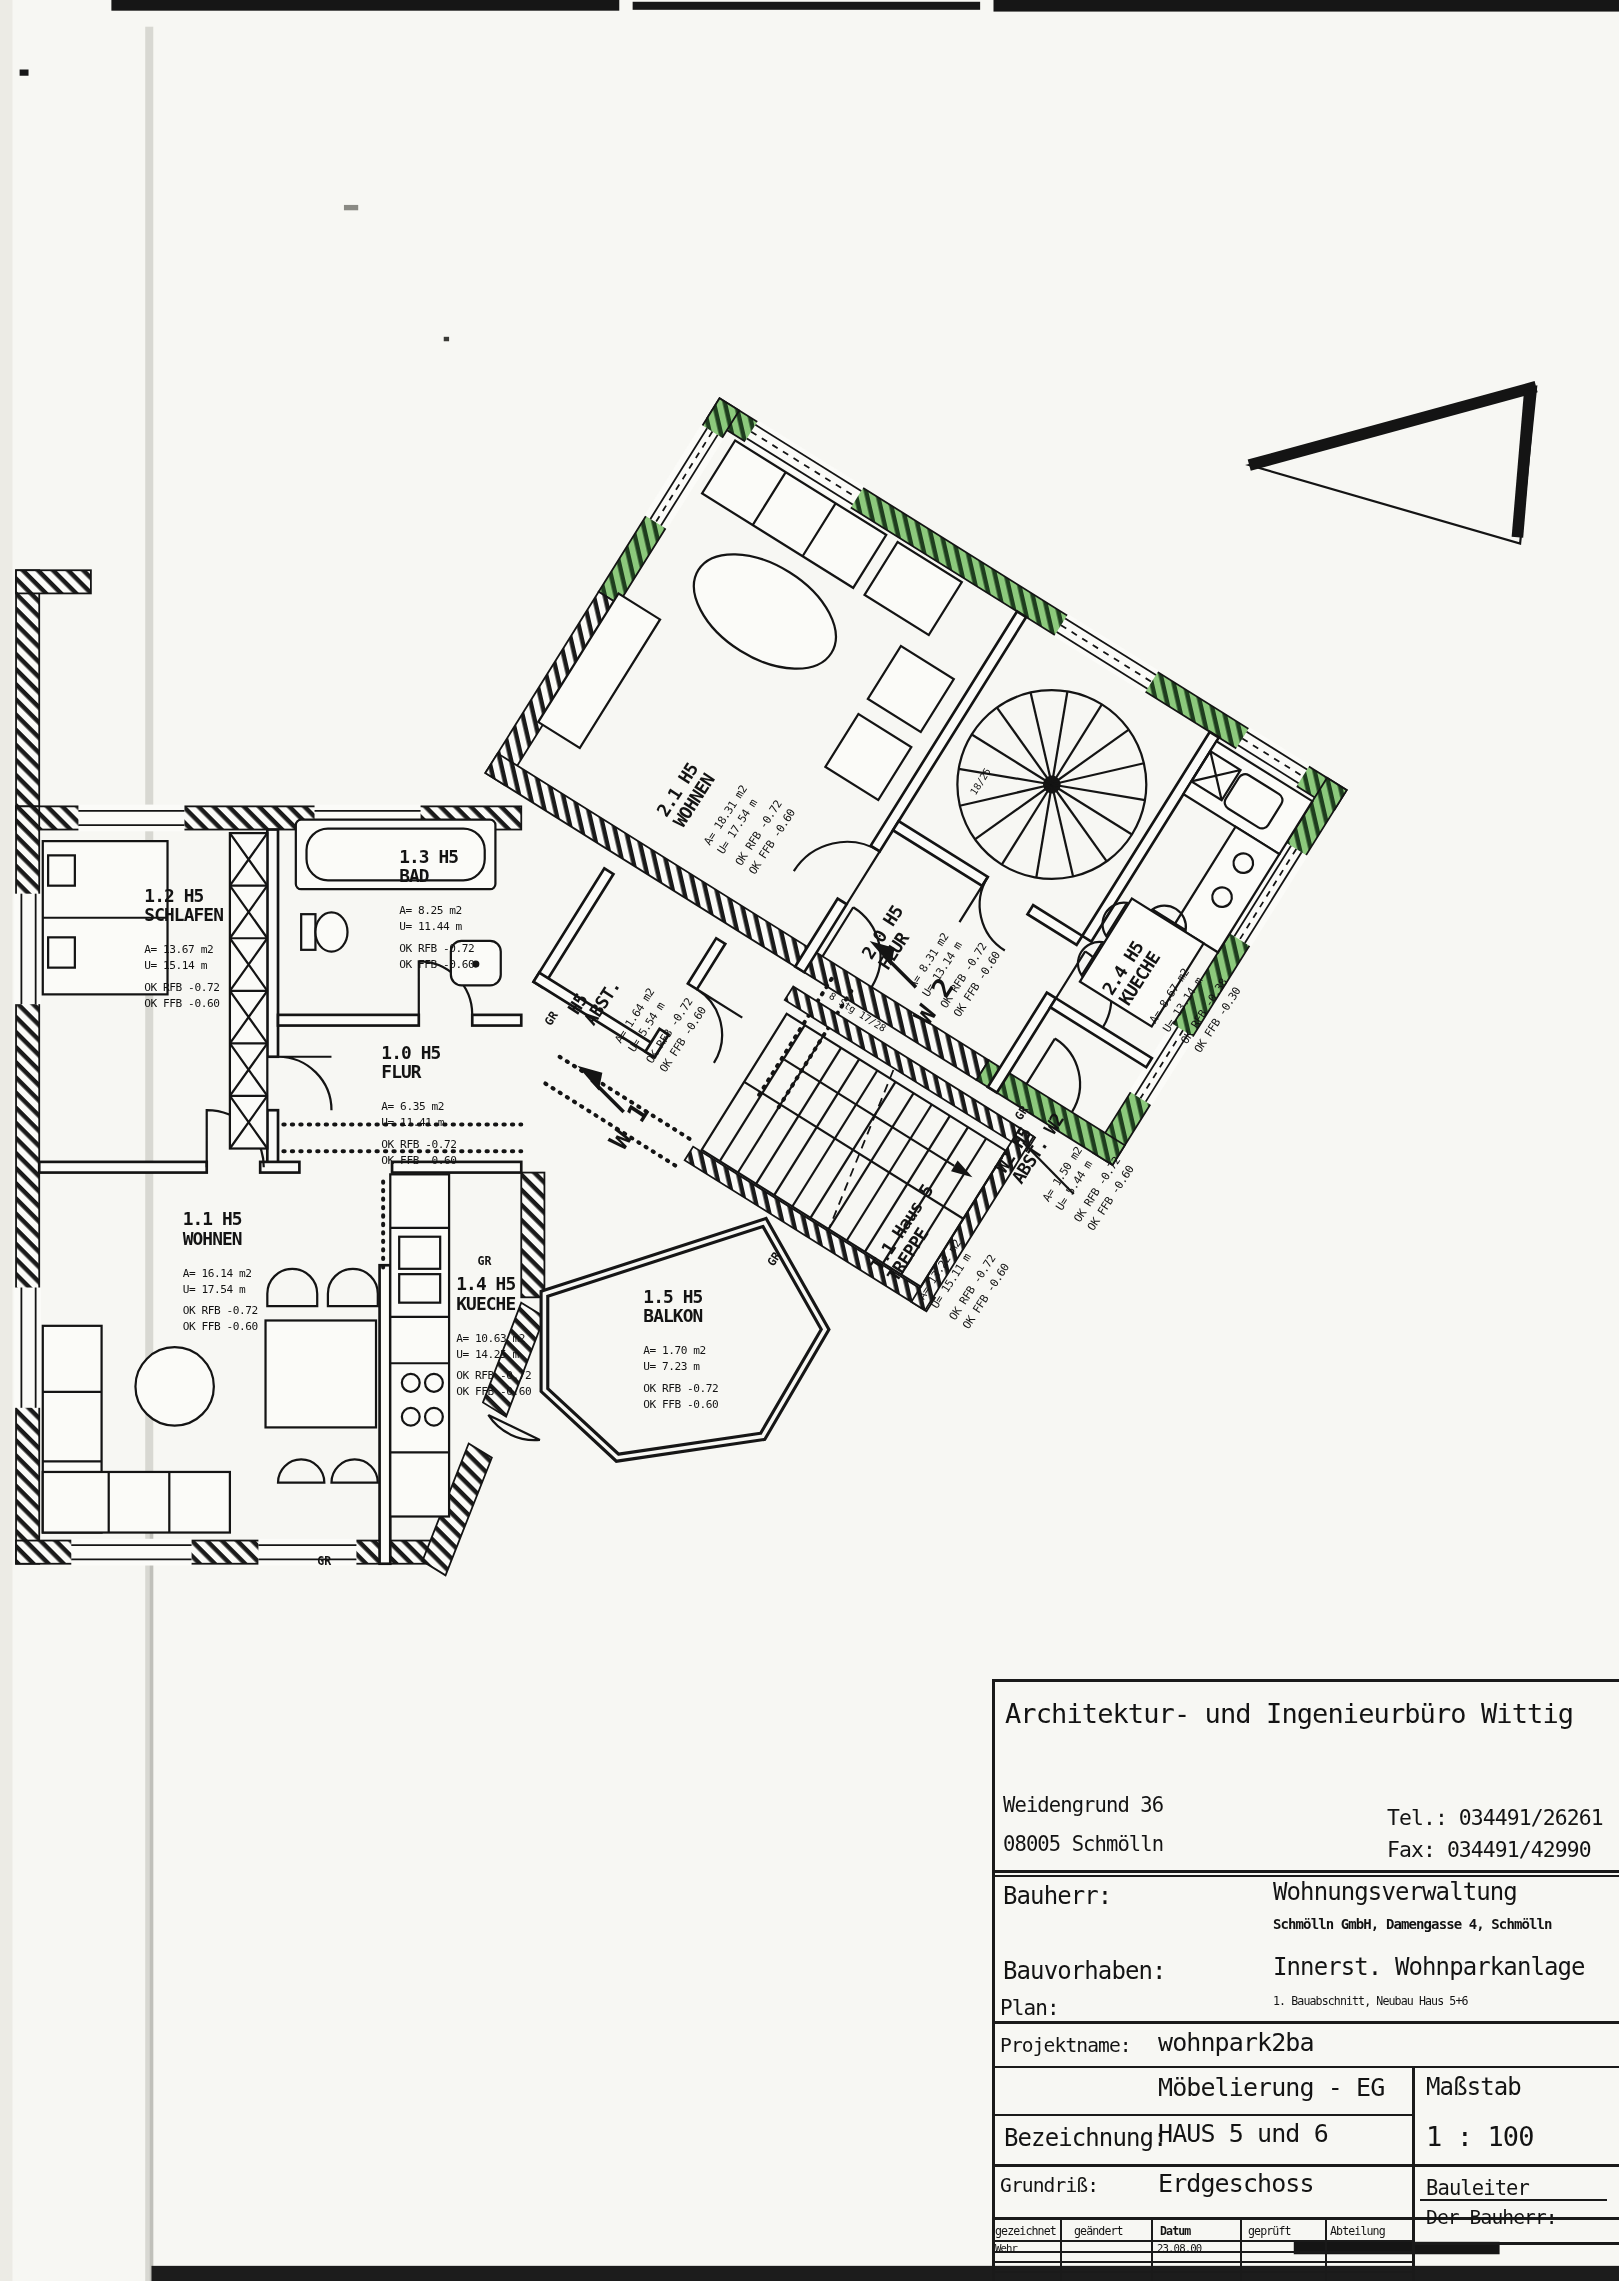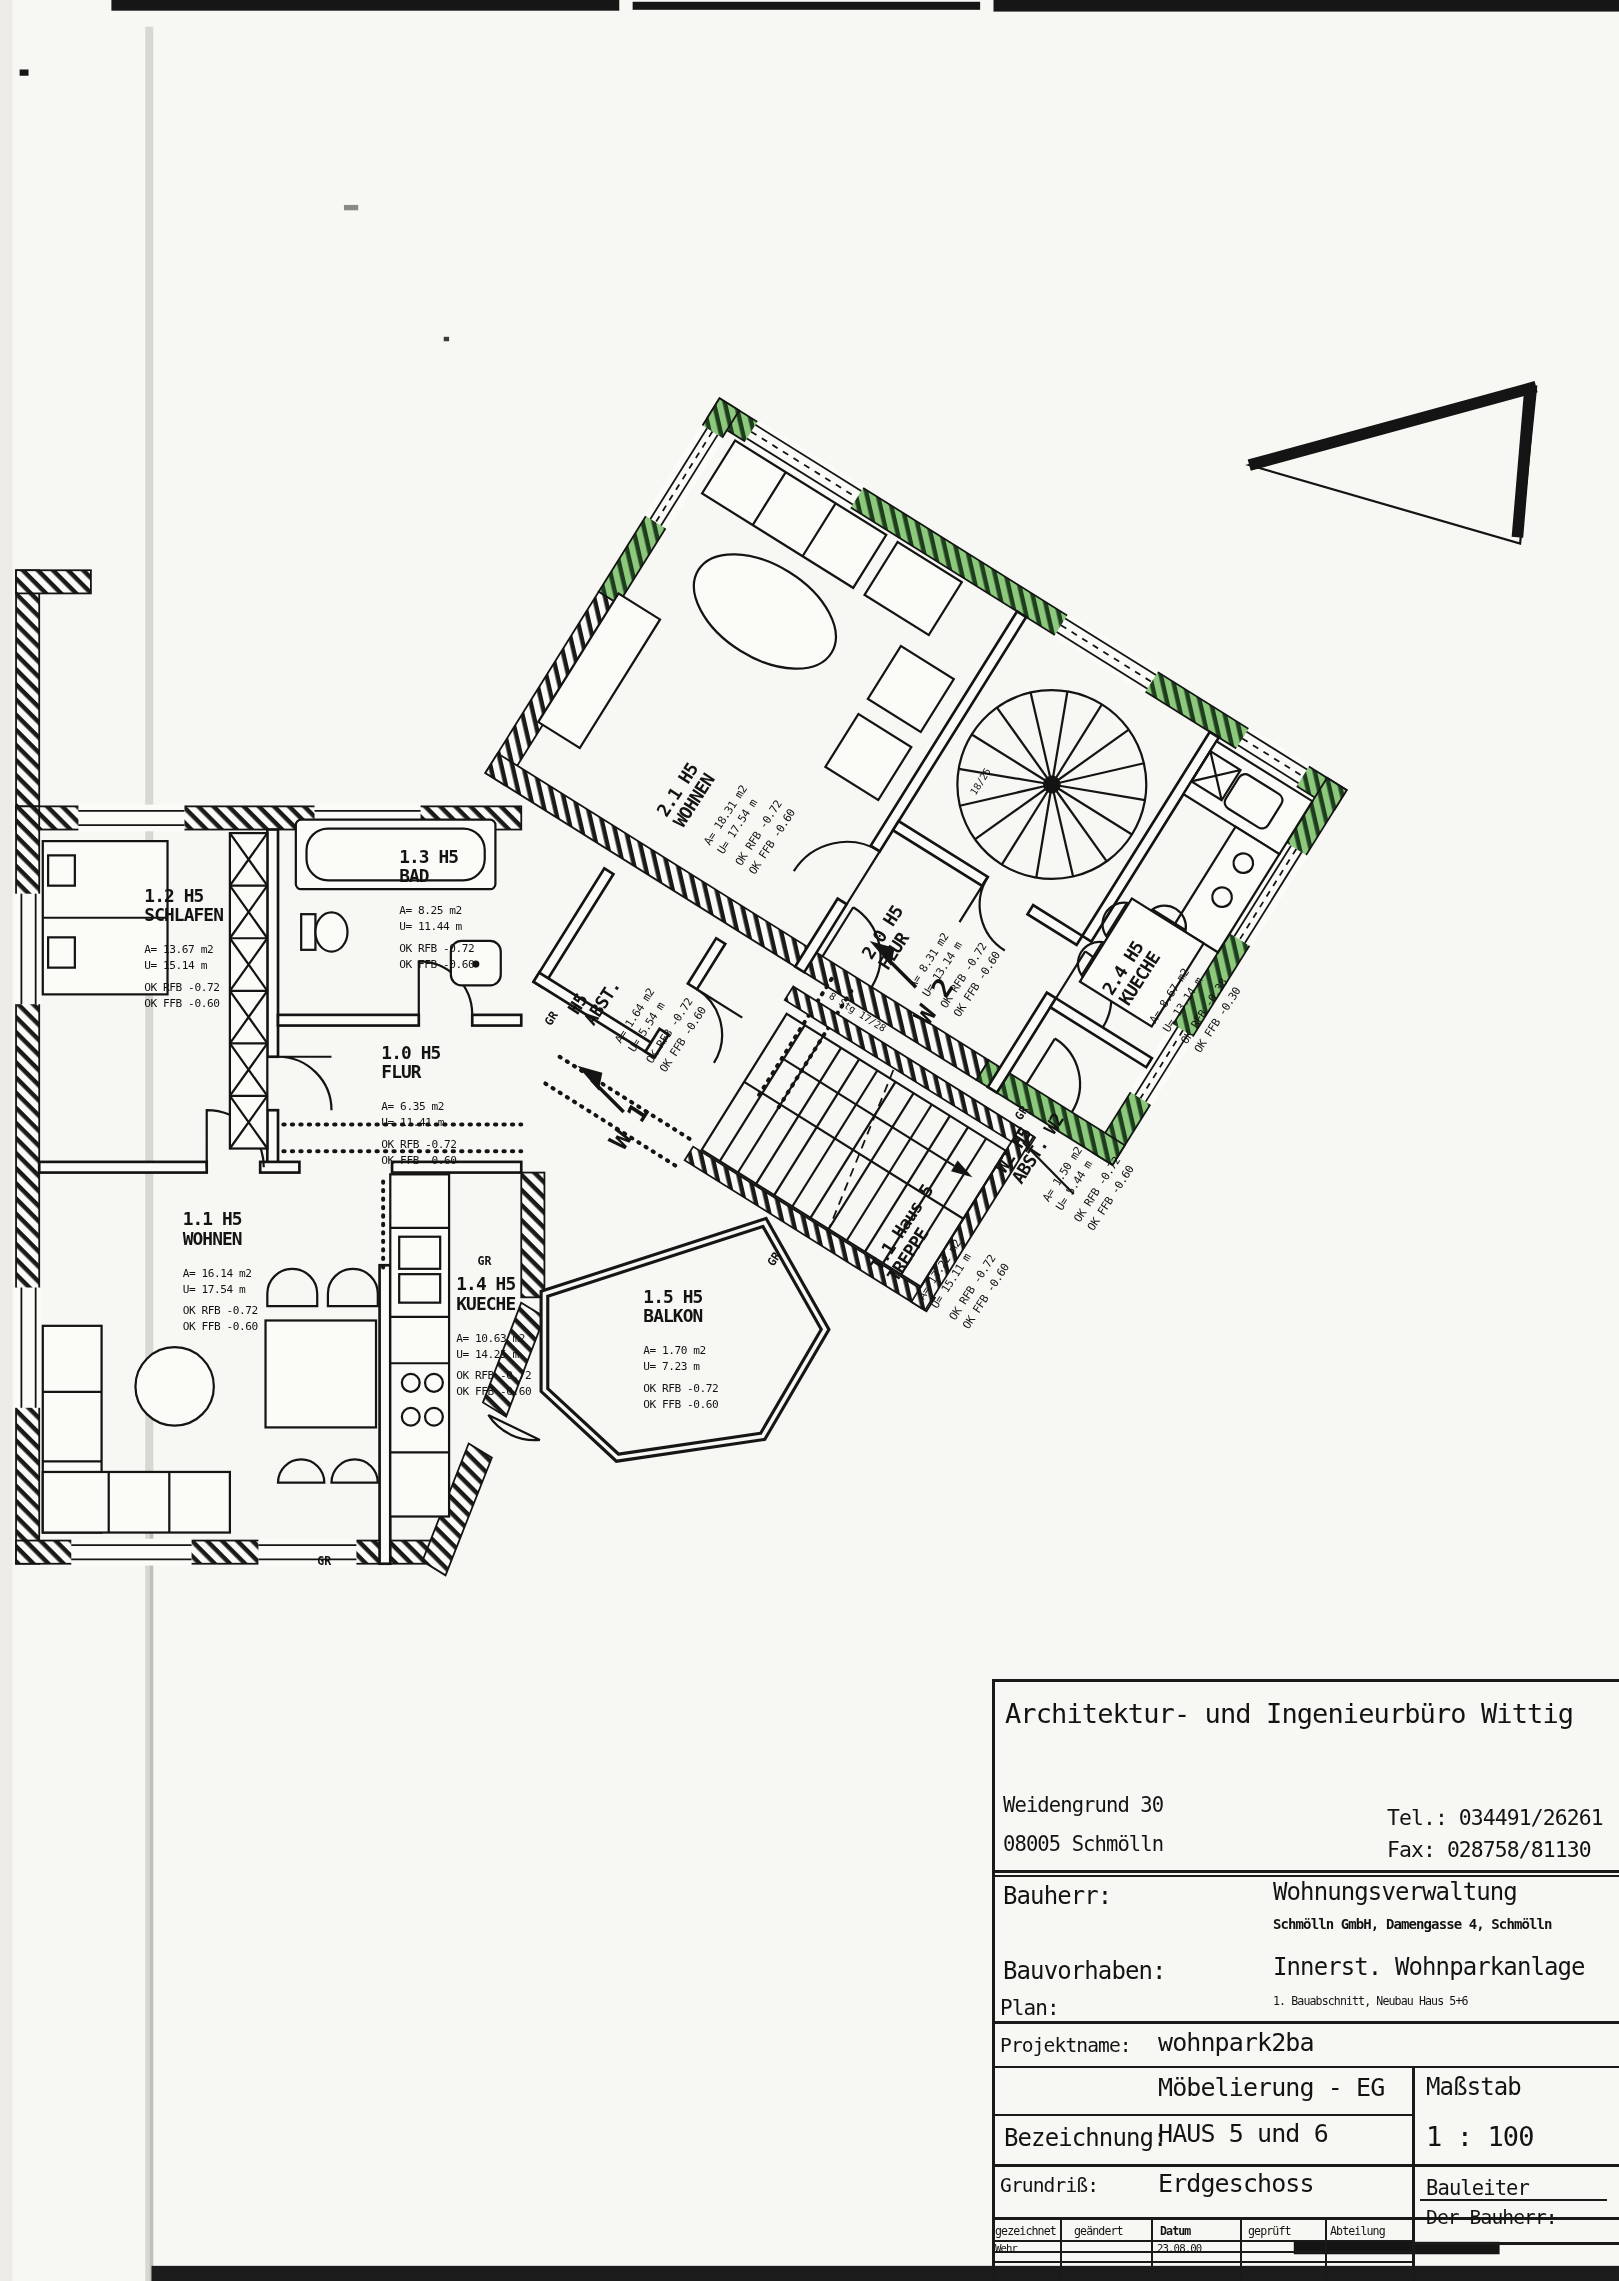--- a/index.html
+++ b/index.html
@@ -479,24 +479,24 @@
   <div class="vl" style="left:1240px;top:2217px;width:1.8px;height:64px"></div>
   <div class="vl" style="left:1325px;top:2217px;width:1.8px;height:64px"></div>
   <div class="hl" style="left:992px;top:2240px;width:421px;height:1.8px"></div>
   <div class="hl" style="left:992px;top:2251px;width:421px;height:1.8px"></div>
   <div class="hl" style="left:992px;top:2261px;width:421px;height:1.8px"></div>
   <div class="hl" style="left:992px;top:2271px;width:421px;height:1.8px"></div>
   <div class="hl" style="left:1420px;top:2199px;width:187px;height:1.8px"></div>
   <div class="hl" style="left:1412px;top:2242px;width:207px;height:2.7px"></div>
 
   <div class="tb" style="left:1005px;top:1698px;font-size:27px">Architektur- und Ingenieurbüro Wittig</div>
-  <div class="tb" style="left:1003px;top:1793px;font-size:20.5px">Weidengrund 30</div>
+  <div class="tb" style="left:1003px;top:1793px;font-size:20.5px">Weidengrund 36</div>
   <div class="tb" style="left:1003px;top:1832px;font-size:20.5px">08005 Schmölln</div>
   <div class="tb" style="left:1387px;top:1805px;font-size:21.4px">Tel.: 034491/26261</div>
-  <div class="tb" style="left:1387px;top:1837px;font-size:21.4px">Fax: 028758/81130</div>
+  <div class="tb" style="left:1387px;top:1837px;font-size:21.4px">Fax: 034491/42990</div>
 
   <div class="tb" style="left:1003px;top:1882px;font-size:24px">Bauherr:</div>
   <div class="tb" style="left:1273px;top:1878px;font-size:24px">Wohnungsverwaltung</div>
   <div class="tb" style="left:1273px;top:1916px;font-size:14px;font-weight:bold">Schmölln GmbH, Damengasse 4, Schmölln</div>
 
   <div class="tb" style="left:1003px;top:1957px;font-size:24px">Bauvorhaben:</div>
   <div class="tb" style="left:1273px;top:1953px;font-size:24px">Innerst. Wohnparkanlage</div>
   <div class="tb" style="left:1273px;top:1994px;font-size:11.6px;font-weight:normal">1. Bauabschnitt, Neubau Haus 5+6</div>
 
   <div class="tb" style="left:1000px;top:2034px;font-size:19.6px">Projektname:</div>

